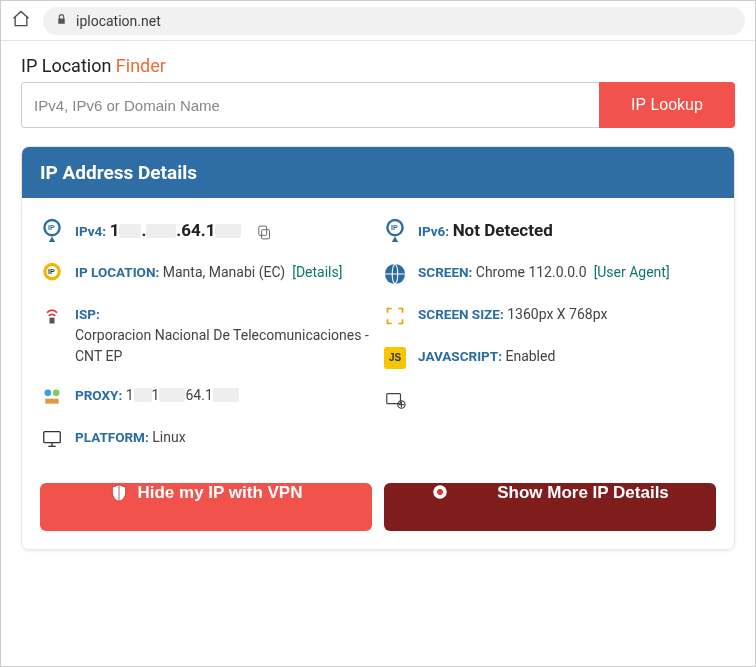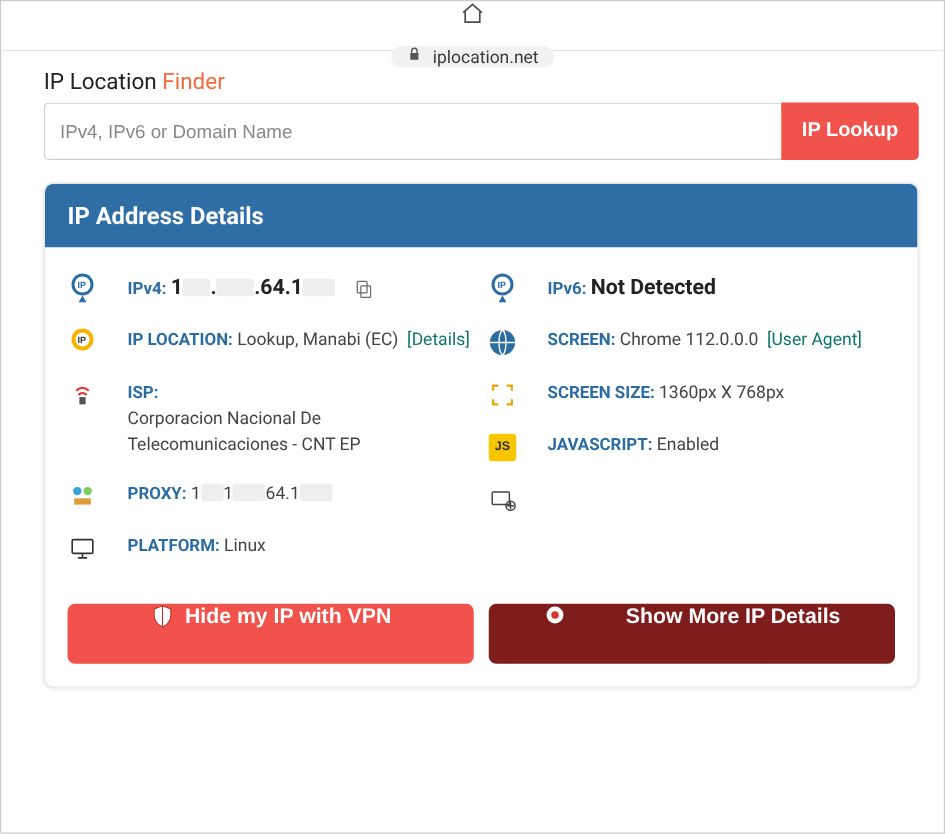--- a/index.html
+++ b/index.html
@@ -12,59 +12,58 @@
     border: 1px solid #ccc;
   }
   .browser-bar {
     height: 40px;
     background: #fff;
     display: flex;
     align-items: center;
     padding: 0 10px;
     gap: 12px;
     border-bottom: 1px solid #e5e5e5;
-    flex-direction: column;
   }
   .home-icon svg { width: 20px; height: 20px; stroke:#4a4a4a; fill:none; stroke-width:1.6;}
   .url-pill {
     flex: 1;
     height: 28px;
     background: #f1f1f1;
     border-radius: 14px;
     display: flex;
     align-items: center;
     padding: 0 12px;
     gap: 8px;
     color: #3a3a3a;
     font-size: 14px;
   }
   .lock-icon svg { width:13px; height:13px; fill:#555; }
-  .page { padding: 14px 20px 0 34px; }
+  .page { padding: 14px 20px 0 20px; }
   .heading { font-size: 18px; margin-bottom: 6px; font-weight: 400; color:#222; }
   .heading .orange { color: #f06a3a; }
   .search-row { display:flex; margin-bottom: 18px; }
   .search-input {
     flex:1;
     height: 46px;
     border: 1px solid #cfcfcf;
     border-right: none;
     border-radius: 4px 0 0 4px;
     padding: 0 12px;
     font-size: 15px;
     color:#333;
     outline:none;
   }
   .search-input::placeholder { color:#888; }
   .lookup-btn {
-    width: 110px;
+    width: 136px;
     background: #f1524b;
     color:#fff;
     border:none;
     font-size: 16px;
-    font-weight: 700;
+    font-weight: 400;
     border-radius: 0 4px 4px 0;
     cursor:pointer;
   }
   .card {
     border-radius: 8px;
     overflow: hidden;
     box-shadow: 0 1px 3px rgba(0,0,0,0.1);
     border:1px solid #e7e7e7;
   }
   .card-header {
@@ -77,21 +76,21 @@
   .card-body {
     background:#fff;
     padding: 20px 18px 14px 18px;
     display:flex;
     gap: 10px;
   }
   .col { flex:1; }
   .row {
     display:flex;
     align-items: flex-start;
-    gap: 24px;
+    gap: 11px;
     margin-bottom: 18px;
     font-size: 14px;
   }
   .row .ic {
     width: 24px; height:24px;
     flex-shrink:0;
     display:flex; align-items:center; justify-content:center;
   }
   .row .txt { flex:1; line-height:1.5; }
   .label-blue { color:#2b6ca3; font-weight:700; font-size:13.5px; }
@@ -197,21 +196,21 @@
         <div class="row">
           <span class="ic loc">
             <svg viewBox="0 0 24 30" width="24" height="24">
                 <circle class="o" cx="12" cy="12" r="11"></circle>
                 <circle class="i" cx="12" cy="12" r="7"></circle>
                 <text x="7" y="15">IP</text>
               </svg>
           </span>
           <span class="txt">
             <span class="label-blue">IP LOCATION:</span>
-            <span class="val">Lookup, Manabi (EC)</span>
+            <span class="val">Manta, Manabi (EC)</span>
             &nbsp;<span class="detail-link">[Details]</span>
           </span>
         </div>
 
 
         <div class="row">
           <span class="ic isp">
             <svg viewBox="0 0 24 24" width="20" height="20">
                 <path d="M6 8 Q12 2 18 8" stroke="#d33" fill="none" stroke-width="2"></path>
                 <path d="M8 12 Q12 8 16 12" stroke="#d33" fill="none" stroke-width="2"></path>

